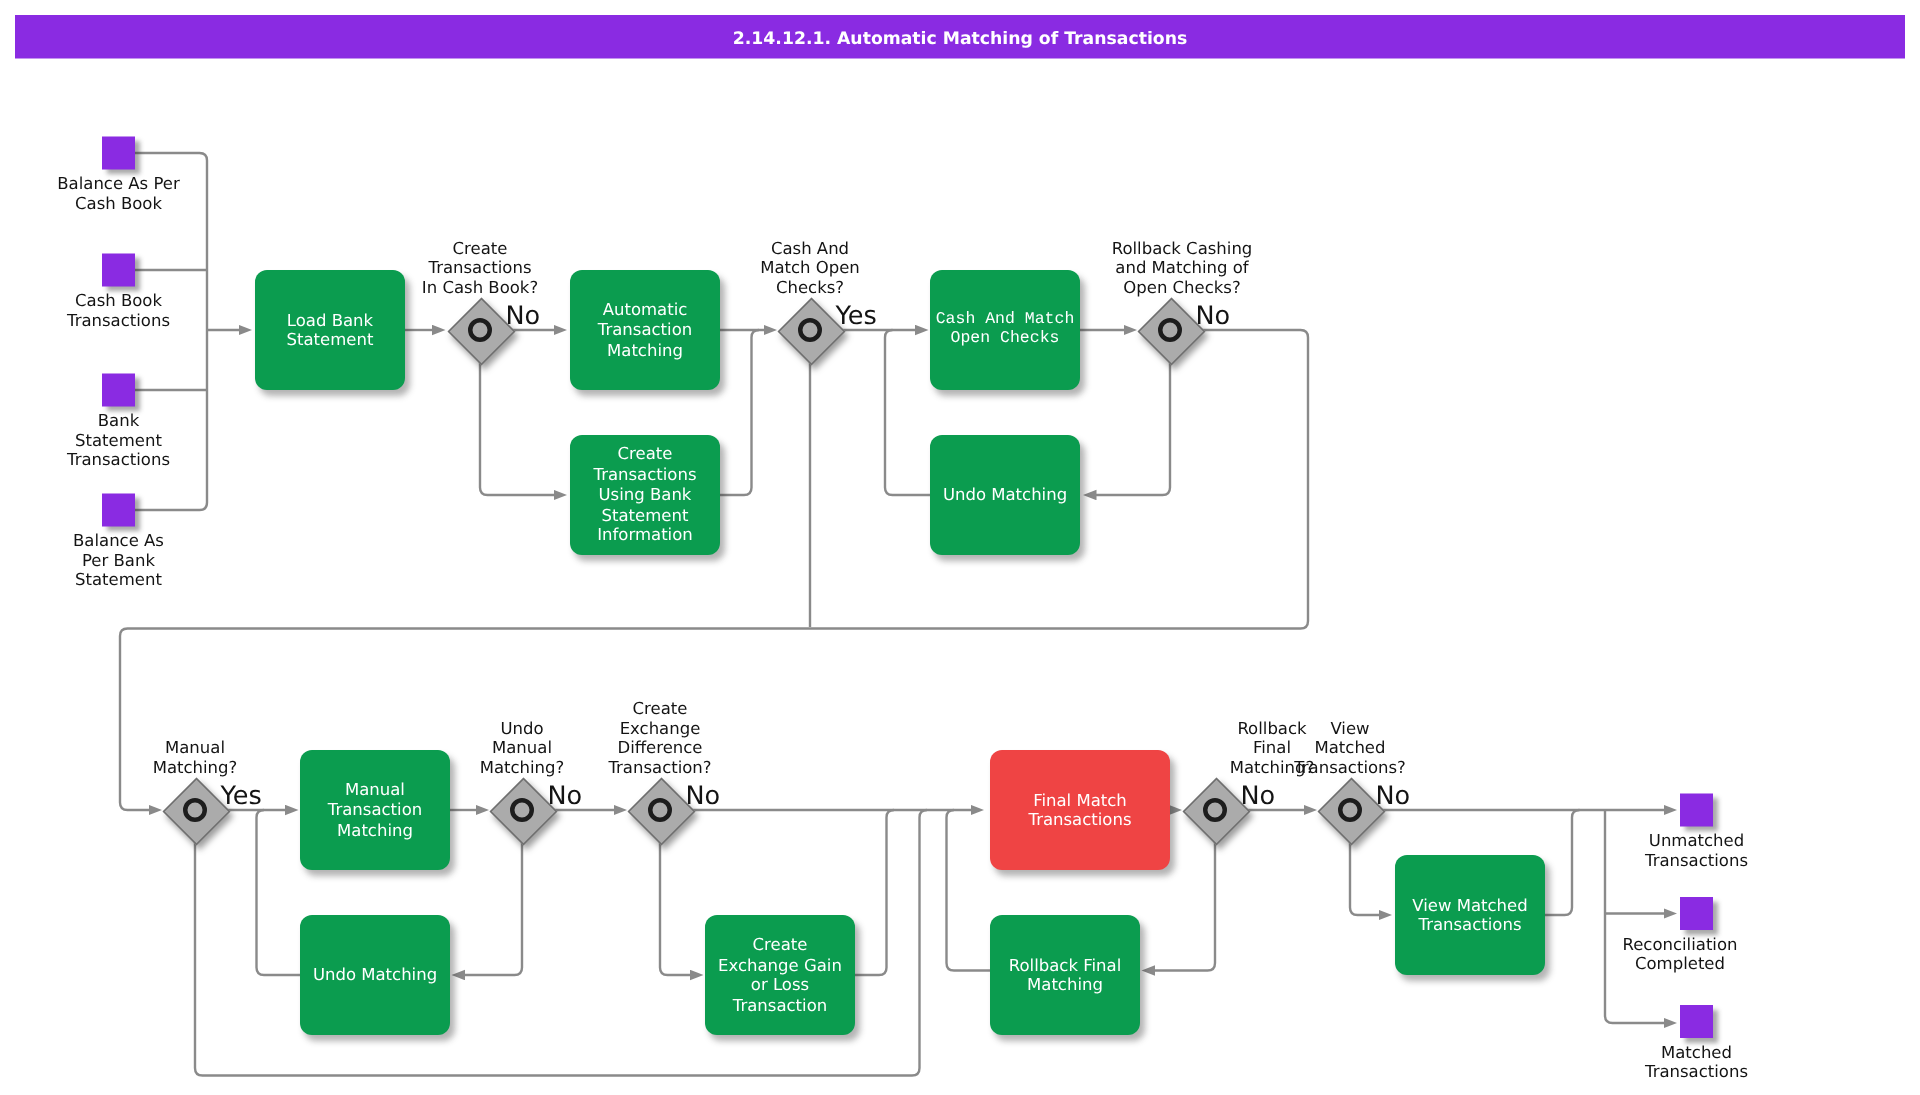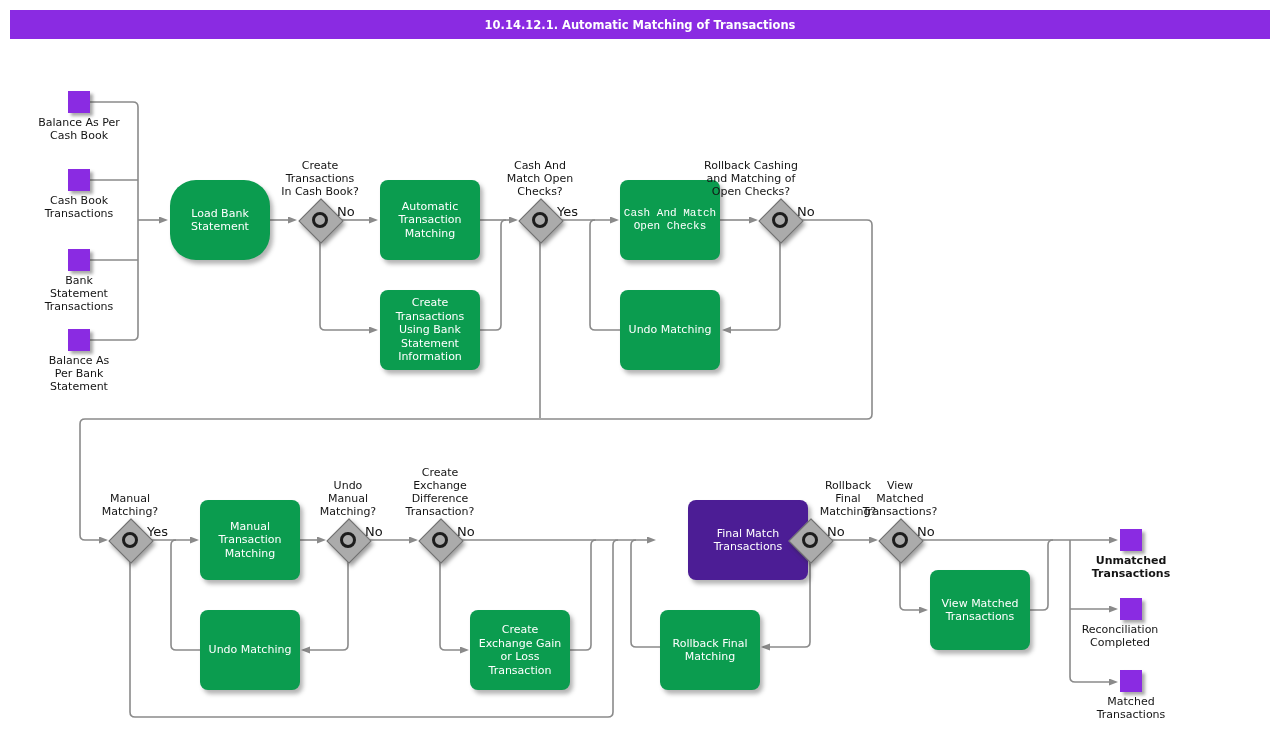--- a/index.html
+++ b/index.html
@@ -32,39 +32,39 @@
   .decision-circle{
     position:absolute;left:7px;top:7px;width:10px;height:10px;
     border-radius:50%;border:3px solid #1d1d1d;
   }
   .decision-label{
     position:absolute;transform:translateX(-50%);
     font-size:11px;line-height:13px;text-align:center;white-space:nowrap;
     color:#141414;
   }
   .branch-label{
-    position:absolute;font-size:13px;line-height:13px;color:#141414;white-space:nowrap;
+    position:absolute;font-size:17px;line-height:13px;color:#141414;white-space:nowrap;
   }
 
   .data-object{
     position:absolute;width:22px;height:22px;
     box-shadow:3px 3px 3px rgba(40,40,40,0.4);
     cursor:pointer;
   }
   .object-label{
     position:absolute;width:140px;transform:translateX(-50%);
     font-size:11px;line-height:13px;text-align:center;color:#141414;
   }
 </style>
 </head>
 <body>
 
 <div id="stage">
   <div id="title-bar" style="background: rgb(138, 43, 226); color: rgb(255, 255, 255);">
-    <span>10.14.12.1. Automatic Matching of Transactions</span>
+    <span>2.14.12.1. Automatic Matching of Transactions</span>
   </div>
   <svg id="connector-layer" xmlns="http://www.w3.org/2000/svg">
     <defs>
       <marker id="arrow" markerWidth="10" markerHeight="8" refX="1" refY="3.5" orient="auto" markerUnits="userSpaceOnUse">
         <path d="M0,0 L9,3.5 L0,7 Z" fill="#8A8A8A"></path>
       </marker>
     </defs>
   <path d="M90,102 H133 Q138,102 138,107 V220" fill="none" stroke="#8A8A8A" stroke-width="1.6"></path>
       <path d="M90,180 H138" fill="none" stroke="#8A8A8A" stroke-width="1.6"></path>
       <path d="M90,260 H138" fill="none" stroke="#8A8A8A" stroke-width="1.6"></path>
@@ -94,21 +94,21 @@
       <path d="M810,561 V642 Q810,647 805,647 H769" fill="none" stroke="#8A8A8A" stroke-width="1.6" marker-end="url(#arrow)"></path>
       <path d="M660,647 H636 Q631,647 631,642 V545 Q631,540 636,540" fill="none" stroke="#8A8A8A" stroke-width="1.6"></path>
       <path d="M831,540 H870" fill="none" stroke="#8A8A8A" stroke-width="1.6" marker-end="url(#arrow)"></path>
       <path d="M900,561 V605 Q900,610 905,610 H920" fill="none" stroke="#8A8A8A" stroke-width="1.6" marker-end="url(#arrow)"></path>
       <path d="M921,540 H1110" fill="none" stroke="#8A8A8A" stroke-width="1.6" marker-end="url(#arrow)"></path>
       <path d="M1030,610 H1043 Q1048,610 1048,605 V545 Q1048,540 1053,540" fill="none" stroke="#8A8A8A" stroke-width="1.6"></path>
       <path d="M1070,540 V677 Q1070,682 1075,682 H1110" fill="none" stroke="#8A8A8A" stroke-width="1.6" marker-end="url(#arrow)"></path>
       <path d="M1070,609 H1110" fill="none" stroke="#8A8A8A" stroke-width="1.6" marker-end="url(#arrow)"></path>
     </svg>
   <div id="nodes-layer">
-      <div class="activity" style="left: 170px; top: 180px; width: 100px; height: 80px; background: rgb(11, 156, 79); border-radius: 26px;">
+      <div class="activity" style="left: 170px; top: 180px; width: 100px; height: 80px; background: rgb(11, 156, 79);">
         <div class="activity-label" style="color: rgb(255, 255, 255);">Load Bank<br>Statement</div>
       </div>
       <div class="activity" style="left: 380px; top: 180px; width: 100px; height: 80px; background: rgb(11, 156, 79);">
         <div class="activity-label" style="color: rgb(255, 255, 255);">Automatic<br>Transaction<br>Matching</div>
       </div>
       <div class="activity" style="left: 380px; top: 290px; width: 100px; height: 80px; background: rgb(11, 156, 79);">
         <div class="activity-label" style="color: rgb(255, 255, 255);">Create<br>Transactions<br>Using Bank<br>Statement<br>Information</div>
       </div>
       <div class="activity" style="left: 620px; top: 180px; width: 100px; height: 80px; background: rgb(11, 156, 79);">
         <div class="activity-label" style="color: rgb(255, 255, 255); font-family: Liberation Mono, monospace;">Cash And Match<br>Open Checks</div>
@@ -118,21 +118,21 @@
       </div>
       <div class="activity" style="left: 200px; top: 500px; width: 100px; height: 80px; background: rgb(11, 156, 79);">
         <div class="activity-label" style="color: rgb(255, 255, 255);">Manual<br>Transaction<br>Matching</div>
       </div>
       <div class="activity" style="left: 200px; top: 610px; width: 100px; height: 80px; background: rgb(11, 156, 79);">
         <div class="activity-label" style="color: rgb(255, 255, 255);">Undo Matching</div>
       </div>
       <div class="activity" style="left: 470px; top: 610px; width: 100px; height: 80px; background: rgb(11, 156, 79);">
         <div class="activity-label" style="color: rgb(255, 255, 255);">Create<br>Exchange Gain<br>or Loss<br>Transaction</div>
       </div>
-      <div class="activity" style="left: 688px; top: 500px; width: 120px; height: 80px; background: #4c1d95;">
+      <div class="activity" style="left: 660px; top: 500px; width: 120px; height: 80px; background: #ef4444;">
         <div class="activity-label" style="color: rgb(255, 255, 255);">Final Match<br>Transactions</div>
       </div>
       <div class="activity" style="left: 660px; top: 610px; width: 100px; height: 80px; background: rgb(11, 156, 79);">
         <div class="activity-label" style="color: rgb(255, 255, 255);">Rollback Final<br>Matching</div>
       </div>
       <div class="activity" style="left: 930px; top: 570px; width: 100px; height: 80px; background: rgb(11, 156, 79);">
         <div class="activity-label" style="color: rgb(255, 255, 255);">View Matched<br>Transactions</div>
       </div>
       <div class="decision" style="left: 305px; top: 205px;">
         <div class="diamond" style="background: rgb(171, 171, 171); border: 1.5px solid rgb(111, 111, 111);"></div>
@@ -143,21 +143,21 @@
       <div class="decision" style="left: 525px; top: 205px;">
         <div class="diamond" style="background: rgb(171, 171, 171); border: 1.5px solid rgb(111, 111, 111);"></div>
         <div class="decision-circle" style="border-color: rgb(29, 29, 29);"></div>
       </div>
       <div class="decision-label" style="left: 540px; top: 159px; color: rgb(20, 20, 20);">Cash And<br>Match Open<br>Checks?</div>
       <div class="branch-label" style="left: 557px; top: 205px; color: rgb(20, 20, 20);">Yes</div>
       <div class="decision" style="left: 765px; top: 205px;">
         <div class="diamond" style="background: rgb(171, 171, 171); border: 1.5px solid rgb(111, 111, 111);"></div>
         <div class="decision-circle" style="border-color: rgb(29, 29, 29);"></div>
       </div>
-      <div class="decision-label" style="left: 751px; top: 159px; color: rgb(20, 20, 20);">Rollback Cashing<br>and Matching of<br>Open Checks?</div>
+      <div class="decision-label" style="left: 788px; top: 159px; color: rgb(20, 20, 20);">Rollback Cashing<br>and Matching of<br>Open Checks?</div>
       <div class="branch-label" style="left: 797px; top: 205px; color: rgb(20, 20, 20);">No</div>
       <div class="decision" style="left: 115px; top: 525px;">
         <div class="diamond" style="background: rgb(171, 171, 171); border: 1.5px solid rgb(111, 111, 111);"></div>
         <div class="decision-circle" style="border-color: rgb(29, 29, 29);"></div>
       </div>
       <div class="decision-label" style="left: 130px; top: 492px; color: rgb(20, 20, 20);">Manual<br>Matching?</div>
       <div class="branch-label" style="left: 147px; top: 525px; color: rgb(20, 20, 20);">Yes</div>
       <div class="decision" style="left: 333px; top: 525px;">
         <div class="diamond" style="background: rgb(171, 171, 171); border: 1.5px solid rgb(111, 111, 111);"></div>
         <div class="decision-circle" style="border-color: rgb(29, 29, 29);"></div>
@@ -184,19 +184,19 @@
       <div class="branch-label" style="left: 917px; top: 525px; color: rgb(20, 20, 20);">No</div>
       <div class="data-object" style="left: 68px; top: 91px; background: rgb(138, 43, 226);"></div>
       <div class="object-label" style="left: 79px; top: 116px; color: rgb(20, 20, 20);">Balance As Per<br>Cash Book</div>
       <div class="data-object" style="left: 68px; top: 169px; background: rgb(138, 43, 226);"></div>
       <div class="object-label" style="left: 79px; top: 194px; color: rgb(20, 20, 20);">Cash Book<br>Transactions</div>
       <div class="data-object" style="left: 68px; top: 249px; background: rgb(138, 43, 226);"></div>
       <div class="object-label" style="left: 79px; top: 274px; color: rgb(20, 20, 20); text-align: center;">Bank<br>Statement<br>Transactions</div>
       <div class="data-object" style="left: 68px; top: 329px; background: rgb(138, 43, 226);"></div>
       <div class="object-label" style="left: 79px; top: 354px; color: rgb(20, 20, 20);">Balance As<br>Per Bank<br>Statement</div>
       <div class="data-object" style="left: 1120px; top: 529px; background: rgb(138, 43, 226);"></div>
-      <div class="object-label" style="left: 1131px; top: 554px; color: rgb(20, 20, 20); font-weight: bold;">Unmatched<br>Transactions</div>
+      <div class="object-label" style="left: 1131px; top: 554px; color: rgb(20, 20, 20);">Unmatched<br>Transactions</div>
       <div class="data-object" style="left: 1120px; top: 598px; background: rgb(138, 43, 226);"></div>
       <div class="object-label" style="left: 1120px; top: 623px; color: rgb(20, 20, 20);">Reconciliation<br>Completed</div>
       <div class="data-object" style="left: 1120px; top: 670px; background: rgb(138, 43, 226);"></div>
       <div class="object-label" style="left: 1131px; top: 695px; color: rgb(20, 20, 20);">Matched<br>Transactions</div>
     </div>
 </div>
 
 </body></html>

